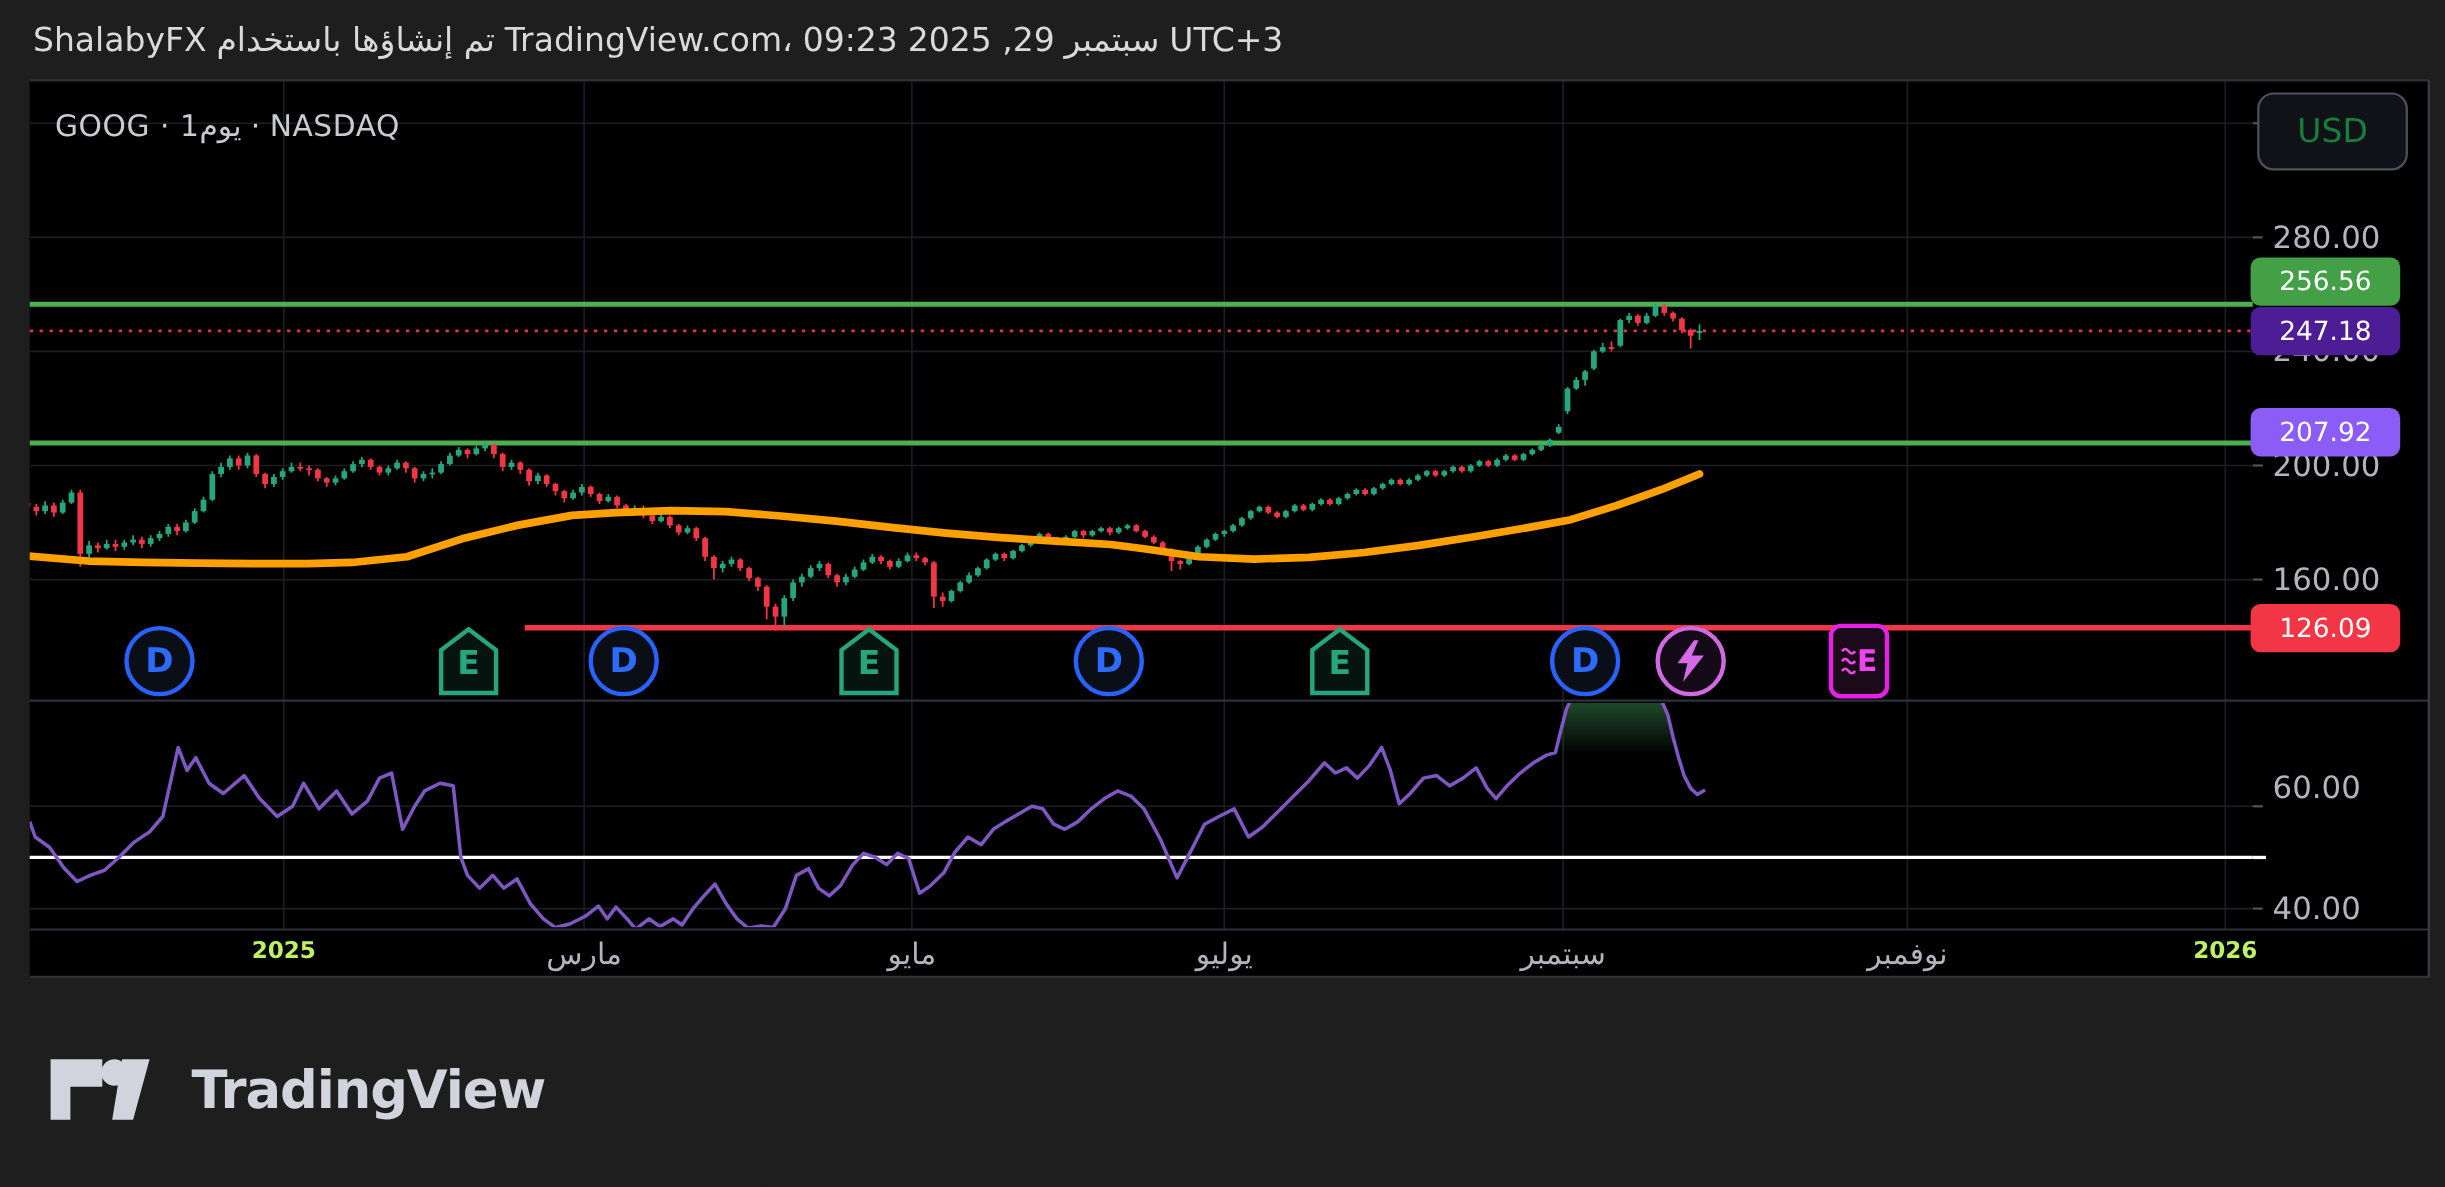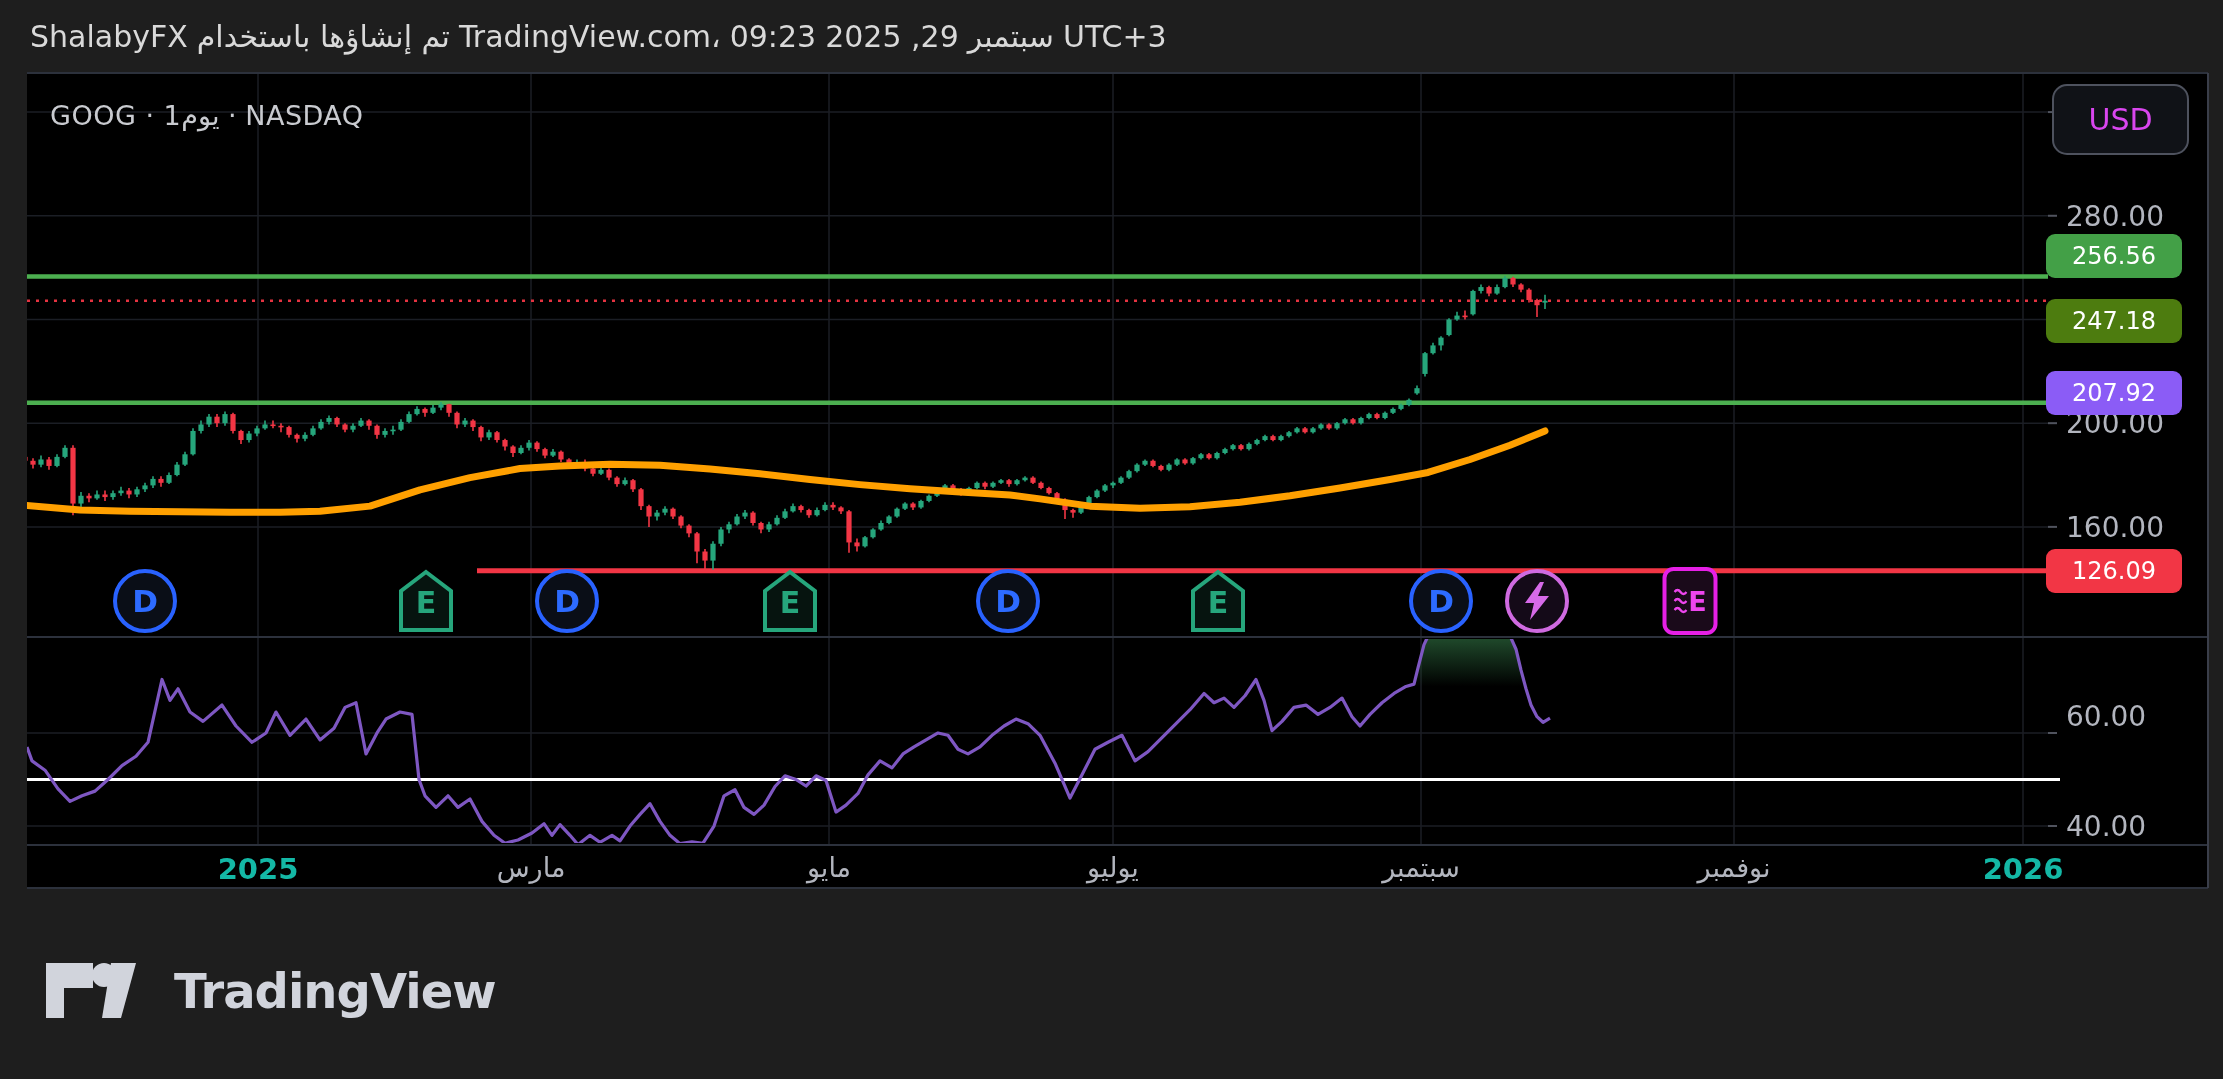--- a/index.html
+++ b/index.html
@@ -7,26 +7,26 @@
   #app{position:relative;width:2223px;height:894px;}
   .abs{position:absolute;}
   
   #top-header{left:0;top:0;width:2223px;height:73px;display:flex;align-items:center;
     color:#d9d9d9;font-size:30px;}
   #top-header .parts{display:flex;gap:9px;padding-left:30px;white-space:nowrap;}
   
   #plot-svg{left:0;top:0;pointer-events:none;}
   #chart-title{left:50px;top:100px;font-size:27px;color:#c9cbd0;letter-spacing:.5px;}
   #usd-button{left:2052px;top:84px;width:133px;height:67px;border:2px solid #4e525e;border-radius:15px;
-    background:#101217;color:#d946ef;font-size:30px;display:flex;align-items:center;justify-content:center;cursor:pointer;}
+    background:#101217;color:#15803d;font-size:30px;display:flex;align-items:center;justify-content:center;cursor:pointer;}
   .axis-label{color:#b2b5be;font-size:28px;left:2066px;transform:translateY(-50%);z-index:1;}
   .price-badge{left:2046px;width:136px;height:44px;border-radius:9px;color:#fff;font-size:24px;
     display:flex;align-items:center;justify-content:center;transform:translateY(-50%);z-index:2;}
   .time-label{transform:translateX(-50%);top:852px;font-size:27px;color:#b2b5be;white-space:nowrap;}
-  .time-label.year{font-weight:bold;color:#14b8a6;font-size:29px;}
+  .time-label.year{font-weight:bold;color:#bef264;font-size:21px;}
   
   .marker{transform:translate(-50%,-50%);top:601px;display:flex;align-items:center;justify-content:center;cursor:pointer;}
   .marker.circle{width:56px;height:56px;border-radius:50%;background:#0a0e17;font-weight:bold;font-size:31px;}
   .marker.d{border:4px solid #2962ff;color:#2d6bff;}
   .marker.flash{border:4px solid #cf6ae0;background:#140a18;}
   .marker.est{width:47px;height:60px;border-radius:11px;border:4px solid #e620e6;background:#1a0a1a;
     color:#ee45ee;font-weight:bold;font-size:27px;gap:1px;}
   .marker svg{display:block;}
   
   #tv-logo{left:45px;top:962px;display:flex;align-items:center;gap:37px;}
@@ -489,21 +489,21 @@
   <div class="abs" id="usd-button">USD</div>
 
   <div id="price-axis">
       <div class="abs axis-label" style="top: 215.772px;">280.00</div>
       <div class="abs axis-label" style="top: 319.476px;">240.00</div>
       <div class="abs axis-label" style="top: 423.18px;">200.00</div>
       <div class="abs axis-label" style="top: 526.884px;">160.00</div>
       <div class="abs axis-label" style="top: 716px;">60.00</div>
       <div class="abs axis-label" style="top: 826.02px;">40.00</div>
       <div class="abs price-badge" style="top: 256px; background: rgb(67, 160, 71);">256.56</div>
-      <div class="abs price-badge" style="top: 301px; background: #4d7c0f; margin-top: 20px;">247.18</div>
+      <div class="abs price-badge" style="top: 301px; background: #4c1d95;">247.18</div>
       <div class="abs price-badge" style="top: 393px; background: #8b5cf6;">207.92</div>
       <div class="abs price-badge" style="top: 571px; background: rgb(242, 54, 69);">126.09</div>
     </div>
   <div id="time-axis">
       <div class="abs time-label year" style="left: 258px;">2025</div>
       <div class="abs time-label" style="left: 531px;">مارس</div>
       <div class="abs time-label" style="left: 829px;">مايو</div>
       <div class="abs time-label" style="left: 1113px;">يوليو</div>
       <div class="abs time-label" style="left: 1421px;">سبتمبر</div>
       <div class="abs time-label" style="left: 1734px;">نوفمبر</div>

